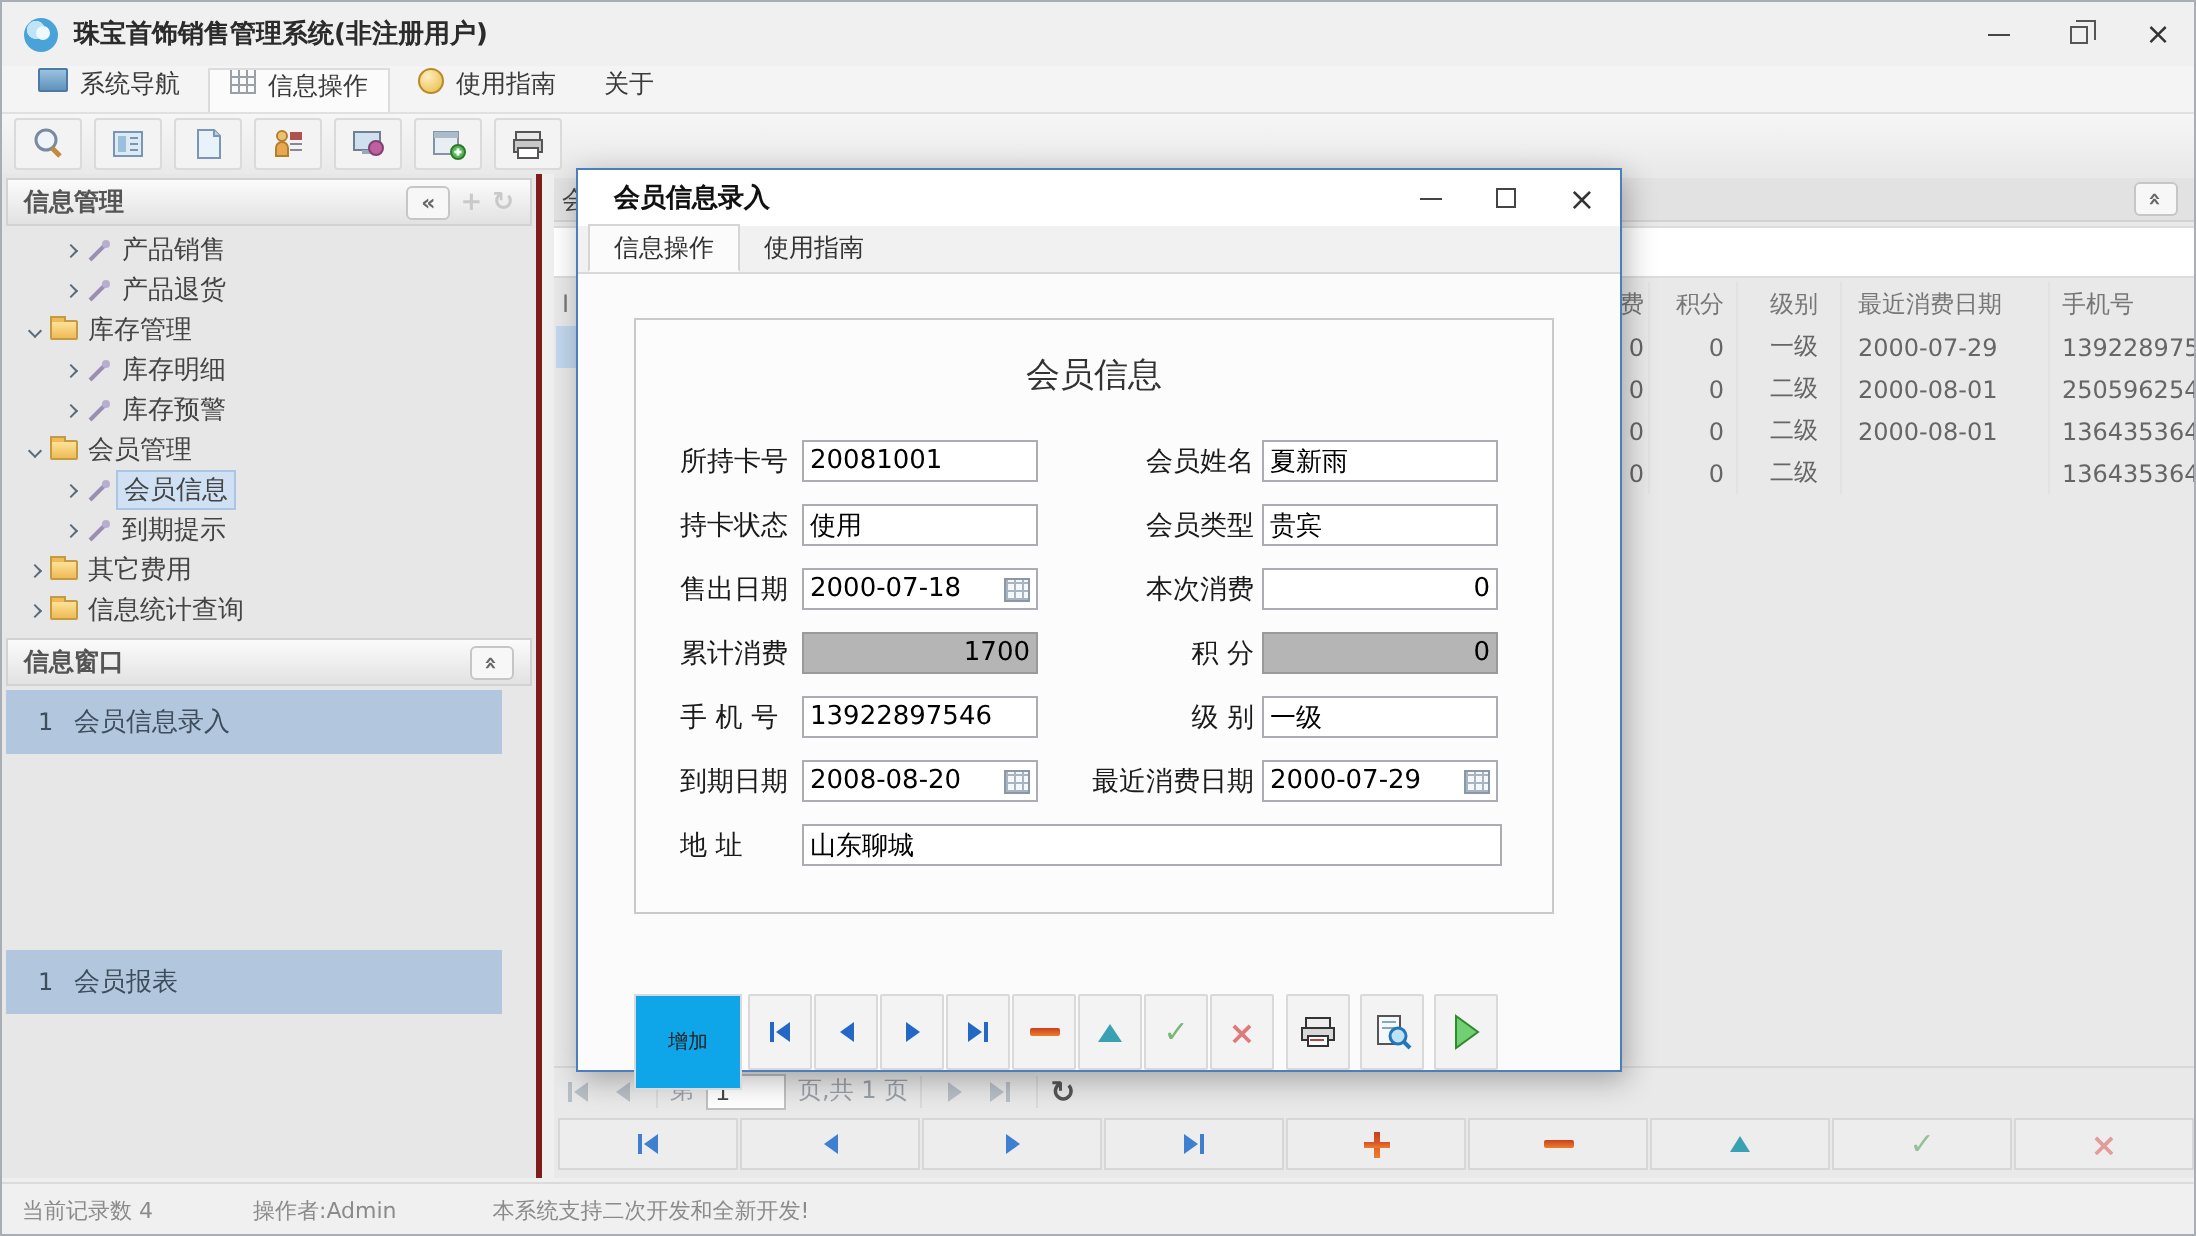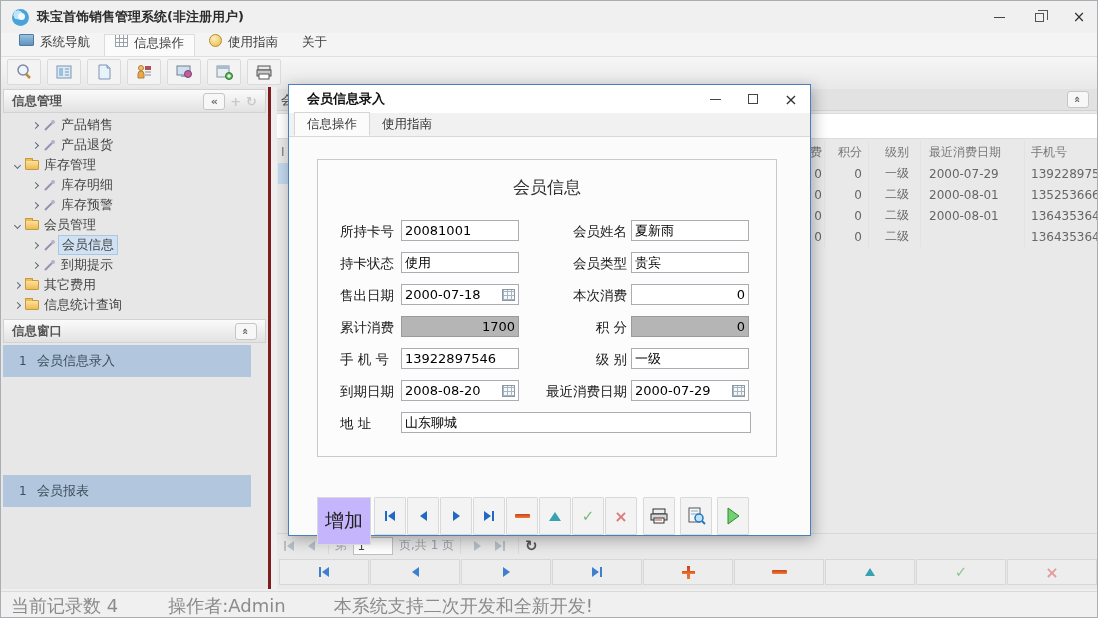--- a/index.html
+++ b/index.html
@@ -70,21 +70,21 @@
 .tu{width:0;height:0;border-left:6px solid transparent;border-right:6px solid transparent;border-bottom:9px solid #39a2b2}
 .tu.sm{border-left-width:5px;border-right-width:5px;border-bottom-width:8px}
 .mns{width:15px;height:4px;background:linear-gradient(#c84020,#ef7d2c);border-radius:1px}
 .pls{position:relative;width:13px;height:13px}
 .pls::before{content:"";position:absolute;left:5px;top:0;width:3px;height:13px;background:linear-gradient(#c84020,#ef7d2c)}
 .pls::after{content:"";position:absolute;left:0;top:5px;width:13px;height:3px;background:linear-gradient(#d85024,#ee7c2c)}
 .chk{color:#95c295;font-size:15px;font-weight:bold}
 .xg{color:#e39c9c;font-size:16px;font-weight:bold}
 .refr{color:#555;font-size:15px;font-weight:bold}
 
-.statusbar{left:0;top:590px;width:1098px;height:28px;background:#f0f0f0;border-top:1px solid #dadada;display:flex;align-items:center;color:#8b8b8b;font-size:18px}
+.statusbar{left:0;top:590px;width:1098px;height:28px;background:#f0f0f0;border-top:1px solid #dadada;display:flex;align-items:center;color:#8b8b8b;font-size:11px}
 
 .dialog{left:287px;top:83px;width:523px;height:452px;background:#fbfbfb;border:1px solid #4a7ebc;box-shadow:2px 4px 14px rgba(0,0,0,.3)}
 .dtitle{position:absolute;left:0;top:0;width:100%;height:28px;background:#fff;display:flex;align-items:center}
 .dtitle .txt{font-size:13px;font-weight:bold;color:#111;margin-left:18px}
 .dctl{width:38px;height:24px;display:flex;align-items:center;justify-content:center;color:#333}
 .maxico{width:10px;height:10px;border:1px solid #444}
 .dtabs{position:absolute;left:0;top:28px;width:100%;height:24px;background:#f1f1f1;border-bottom:1px solid #d8d8d8;display:flex;align-items:flex-end;padding-left:5px}
 .dtab{height:24px;padding:0 12px;display:flex;align-items:center;font-size:12.5px;color:#333}
 .dtab.sel{background:#fbfbfb;border:1px solid #d5d5d5;border-bottom:1px solid #fbfbfb}
 .gbox{position:absolute;left:28px;top:74px;width:460px;height:298px;background:#fcfcfc;border:1px solid #c9c9c9}
@@ -96,21 +96,21 @@
 .fin{position:absolute;height:21px;width:118px;border:1px solid #abadb3;background:#fff;font-size:13px;padding:0 3px;color:#000;font-family:inherit}
 .fin.ral{text-align:right}
 .fin.ro{background:#b5b5b5;border-color:#9a9a9a;text-align:right}
 .inl{left:83px}.inr{left:313px}
 .datebox{position:absolute;height:21px;width:118px;border:1px solid #abadb3;background:#fff;display:flex;align-items:center}
 .datebox input{flex:1;width:80px;border:none;outline:none;font-size:13px;padding:0 3px;font-family:inherit;background:transparent}
 .cal{width:13px;height:12px;border:1px solid #8a97a5;margin-right:3px;background:repeating-linear-gradient(90deg,#a8b4c0 0 1px,transparent 1px 4px),repeating-linear-gradient(0deg,#a8b4c0 0 1px,transparent 1px 4px),#f5f8fb}
 .dbar{position:absolute;left:0;top:412px;width:100%;height:38px}
 .dbtn{position:absolute;top:0;width:32px;height:38px;background:#f3f3f3;border:1px solid #d9d9d9;border-radius:1px;display:flex;align-items:center;justify-content:center}
 .dnav{color:#2268c4;display:flex;align-items:center;gap:1px}
-.addbtn{position:absolute;left:28px;top:0;width:54px;height:48px;background:#c4b5fd;border:1px solid #d9d9d9;font-size:19px;color:#222;display:flex;align-items:center;justify-content:center}
+.addbtn{position:absolute;left:28px;top:0;width:54px;height:48px;background:#0ea5e9;border:1px solid #d9d9d9;font-size:10px;color:#222;display:flex;align-items:center;justify-content:center}
 </style>
 </head>
 <body>
 
 <div id="root">
 
   <div class="abs titlebar">
     <span class="appicon"></span>
     <span class="apptitle">珠宝首饰销售管理系统(非注册用户)</span>
     <span style="flex:1"></span>
@@ -320,21 +320,21 @@
         <span class="gc c2">0</span>
         <span class="gc c3">一级</span>
         <span class="gc c4">2000-07-29</span>
         <span class="gc c5">139228975</span>
       </div>
       <div class="grow">
         <span class="gc c1">0</span>
         <span class="gc c2">0</span>
         <span class="gc c3">二级</span>
         <span class="gc c4">2000-08-01</span>
-        <span class="gc c5">135253666</span>
+        <span class="gc c5">250596254</span>
       </div>
       <div class="grow">
         <span class="gc c1">0</span>
         <span class="gc c2">0</span>
         <span class="gc c3">二级</span>
         <span class="gc c4">2000-08-01</span>
         <span class="gc c5">136435364</span>
       </div>
       <div class="grow">
         <span class="gc c1">0</span>

